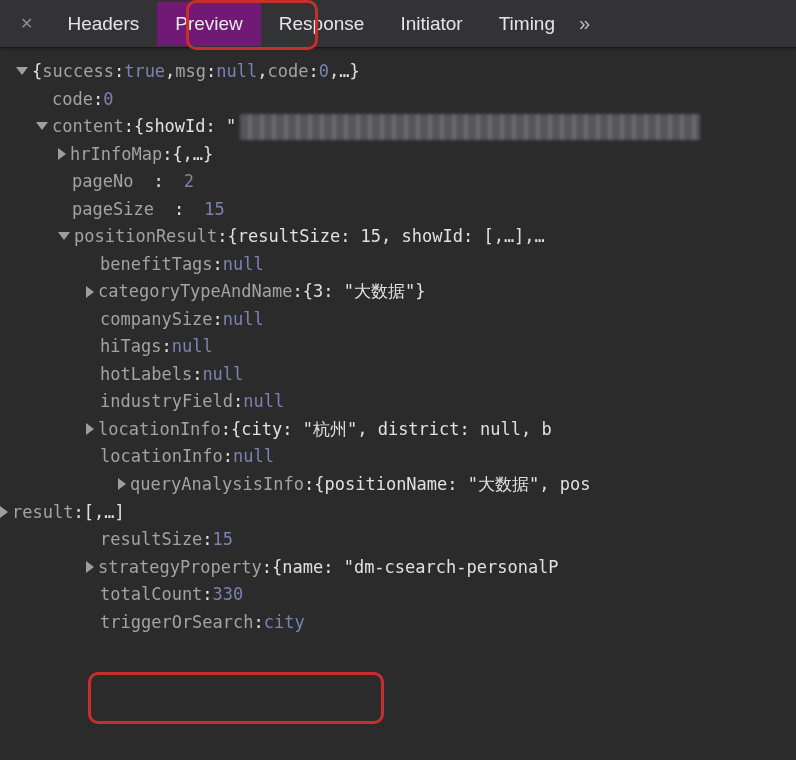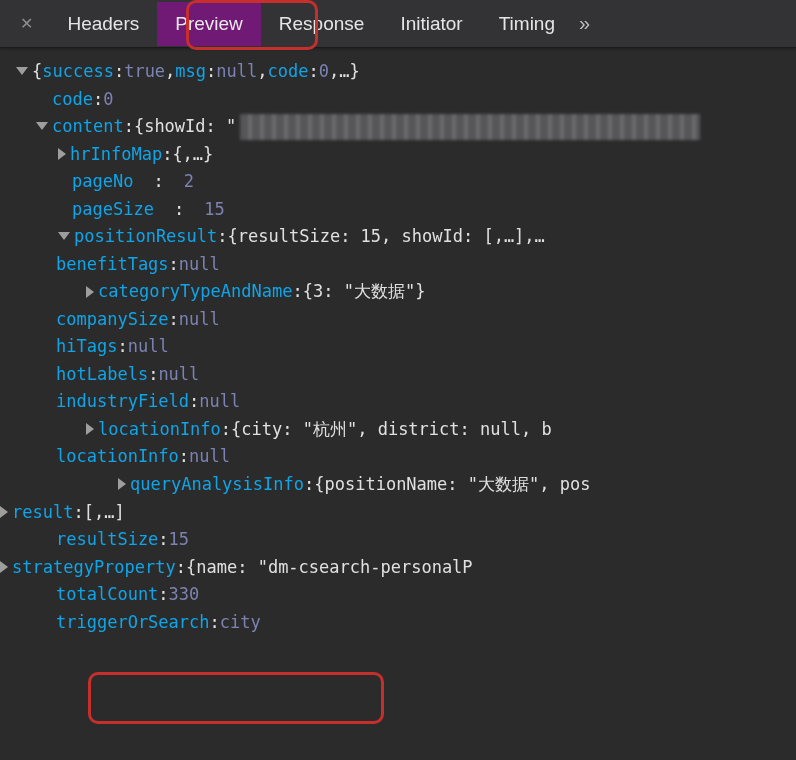--- a/index.html
+++ b/index.html
@@ -71,22 +71,22 @@
       margin-bottom: 2px;
     }
     .arrow.right {
       border-width: 6px 0 6px 8px;
       border-color: transparent transparent transparent #9e9e9e;
       margin-bottom: 1px;
     }
     .ind0 { padding-left: 16px; }
     .ind1 { padding-left: 52px; }
     .ind2 { padding-left: 72px; gap: 20px; }
-    .ind3 { padding-left: 56px; }
-    .key { color: #0ea5e9; text-align: right; }
+    .ind3 { padding-left: 100px; }
+    .key { color: #a3a3a3; text-align: right; }
     .punct { color: #e0e0e0; }
     .val-kw { color: #7c83b1; }
     .val-num { color: #7c83b1; }
     .val-str { color: #e0e0e0; }
     .redacted {
       display: inline-block;
       width: 460px;
       height: 26px;
       background: repeating-linear-gradient(90deg, #565658 0 8px, #6b6b6d 8px 12px);
       vertical-align: middle;
@@ -232,21 +232,21 @@
       <span class="punct">: </span>
     <span class="val-str">[,…]</span>
   </div>
 
   <div class="row ind3">
     <span class="key">resultSize</span>
       <span class="punct">: </span>
     <span class="val-num">15</span>
   </div>
 
-  <div class="row" style="">
+  <div class="row" style="padding-left:86px">
     <span class="arrow right"></span>
     <span class="key">strategyProperty</span>
       <span class="punct">: </span>
     <span class="val-str">{name: "dm-csearch-personalP</span>
   </div>
 
   <div class="row ind3">
     <span class="key">totalCount</span>
       <span class="punct">: </span>
     <span class="val-num">330</span>

